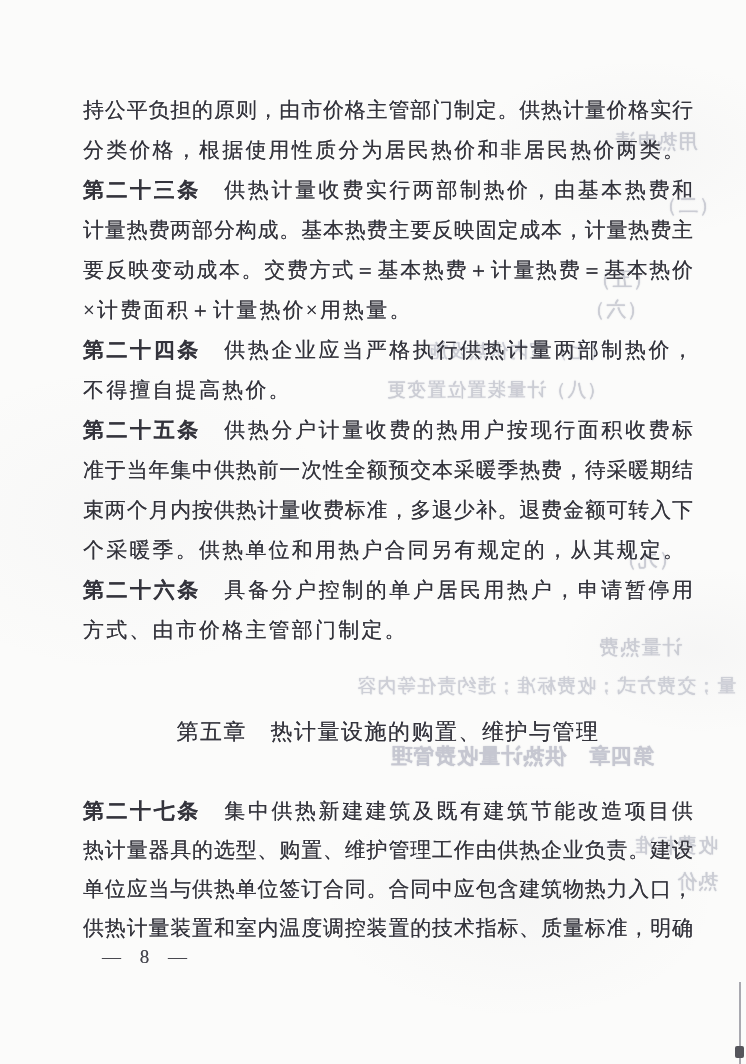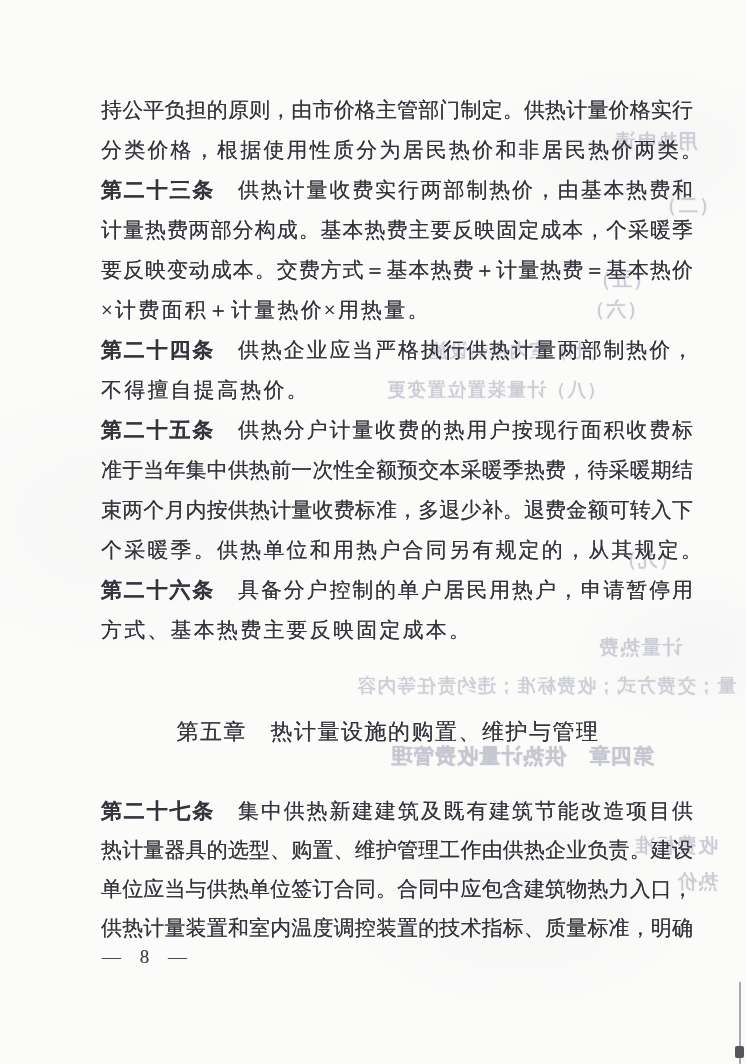--- a/index.html
+++ b/index.html
@@ -18,21 +18,21 @@
   .sec1{top:90px;}
   .sec2{top:792px;}
   .line{
     height:40px;line-height:40px;font-size:21px;
     text-align:justify;text-align-last:justify;
     text-shadow:0 0 0.6px rgba(40,40,52,0.75);
     white-space:nowrap;
   }
   .sec2 .line{height:39px;line-height:39px;}
   .line.end{text-align:left;text-align-last:left;letter-spacing:2.2px;}
-  .term{font-weight:bold;margin-left:18px;}
+  .term{font-weight:bold;}
   .chapter{
     position:absolute;left:83px;top:712px;width:610px;height:40px;line-height:40px;
     text-align:center;font-size:22px;font-weight:normal;letter-spacing:1.5px;
     text-shadow:0 0 0.6px rgba(40,40,52,0.75);
   }
   .pagenum{
     position:absolute;left:102px;top:946px;font-size:19px;color:#45454d;
     letter-spacing:7px;text-shadow:0 0 0.5px rgba(60,60,70,0.6);
   }
   .bleed{
@@ -70,31 +70,31 @@
   <span class="bleed b7">计量热费</span>
   <span class="bleed b8">量；交费方式；收费标准；违约责任等内容</span>
   <span class="bleed b9">第四章　供热计量收费管理</span>
   <span class="bleed b10">收费标准</span>
   <span class="bleed b11">热价</span>
 
   <div class="col sec1">
     <div class="line"><span class="term"></span><span>持公平负担的原则，由市价格主管部门制定。供热计量价格实行</span></div>
     <div class="line end"><span class="term"></span><span>分类价格，根据使用性质分为居民热价和非居民热价两类。</span></div>
     <div class="line"><span class="term">第二十三条</span><span>　供热计量收费实行两部制热价，由基本热费和</span></div>
-    <div class="line"><span class="term"></span><span>计量热费两部分构成。基本热费主要反映固定成本，个采暖季</span></div>
+    <div class="line"><span class="term"></span><span>计量热费两部分构成。基本热费主要反映固定成本，计量热费主</span></div>
     <div class="line"><span class="term"></span><span>要反映变动成本。交费方式＝基本热费＋计量热费＝基本热价</span></div>
     <div class="line end"><span class="term"></span><span>×计费面积＋计量热价×用热量。</span></div>
     <div class="line"><span class="term">第二十四条</span><span>　供热企业应当严格执行供热计量两部制热价，</span></div>
     <div class="line end"><span class="term"></span><span>不得擅自提高热价。</span></div>
     <div class="line"><span class="term">第二十五条</span><span>　供热分户计量收费的热用户按现行面积收费标</span></div>
     <div class="line"><span class="term"></span><span>准于当年集中供热前一次性全额预交本采暖季热费，待采暖期结</span></div>
     <div class="line"><span class="term"></span><span>束两个月内按供热计量收费标准，多退少补。退费金额可转入下</span></div>
     <div class="line end"><span class="term"></span><span>个采暖季。供热单位和用热户合同另有规定的，从其规定。</span></div>
     <div class="line"><span class="term">第二十六条</span><span>　具备分户控制的单户居民用热户，申请暂停用</span></div>
-    <div class="line end"><span class="term"></span><span>方式、基本热费主要反映固定成本。</span></div>
+    <div class="line end"><span class="term"></span><span>方式、由市价格主管部门制定。</span></div>
   </div>
 
   <div class="chapter">第五章　热计量设施的购置、维护与管理</div>
 
   <div class="col sec2">
     <div class="line"><span class="term">第二十七条</span><span>　集中供热新建建筑及既有建筑节能改造项目供</span></div>
     <div class="line"><span class="term"></span><span>热计量器具的选型、购置、维护管理工作由供热企业负责。建设</span></div>
     <div class="line"><span class="term"></span><span>单位应当与供热单位签订合同。合同中应包含建筑物热力入口，</span></div>
     <div class="line"><span class="term"></span><span>供热计量装置和室内温度调控装置的技术指标、质量标准，明确</span></div>
   </div>

